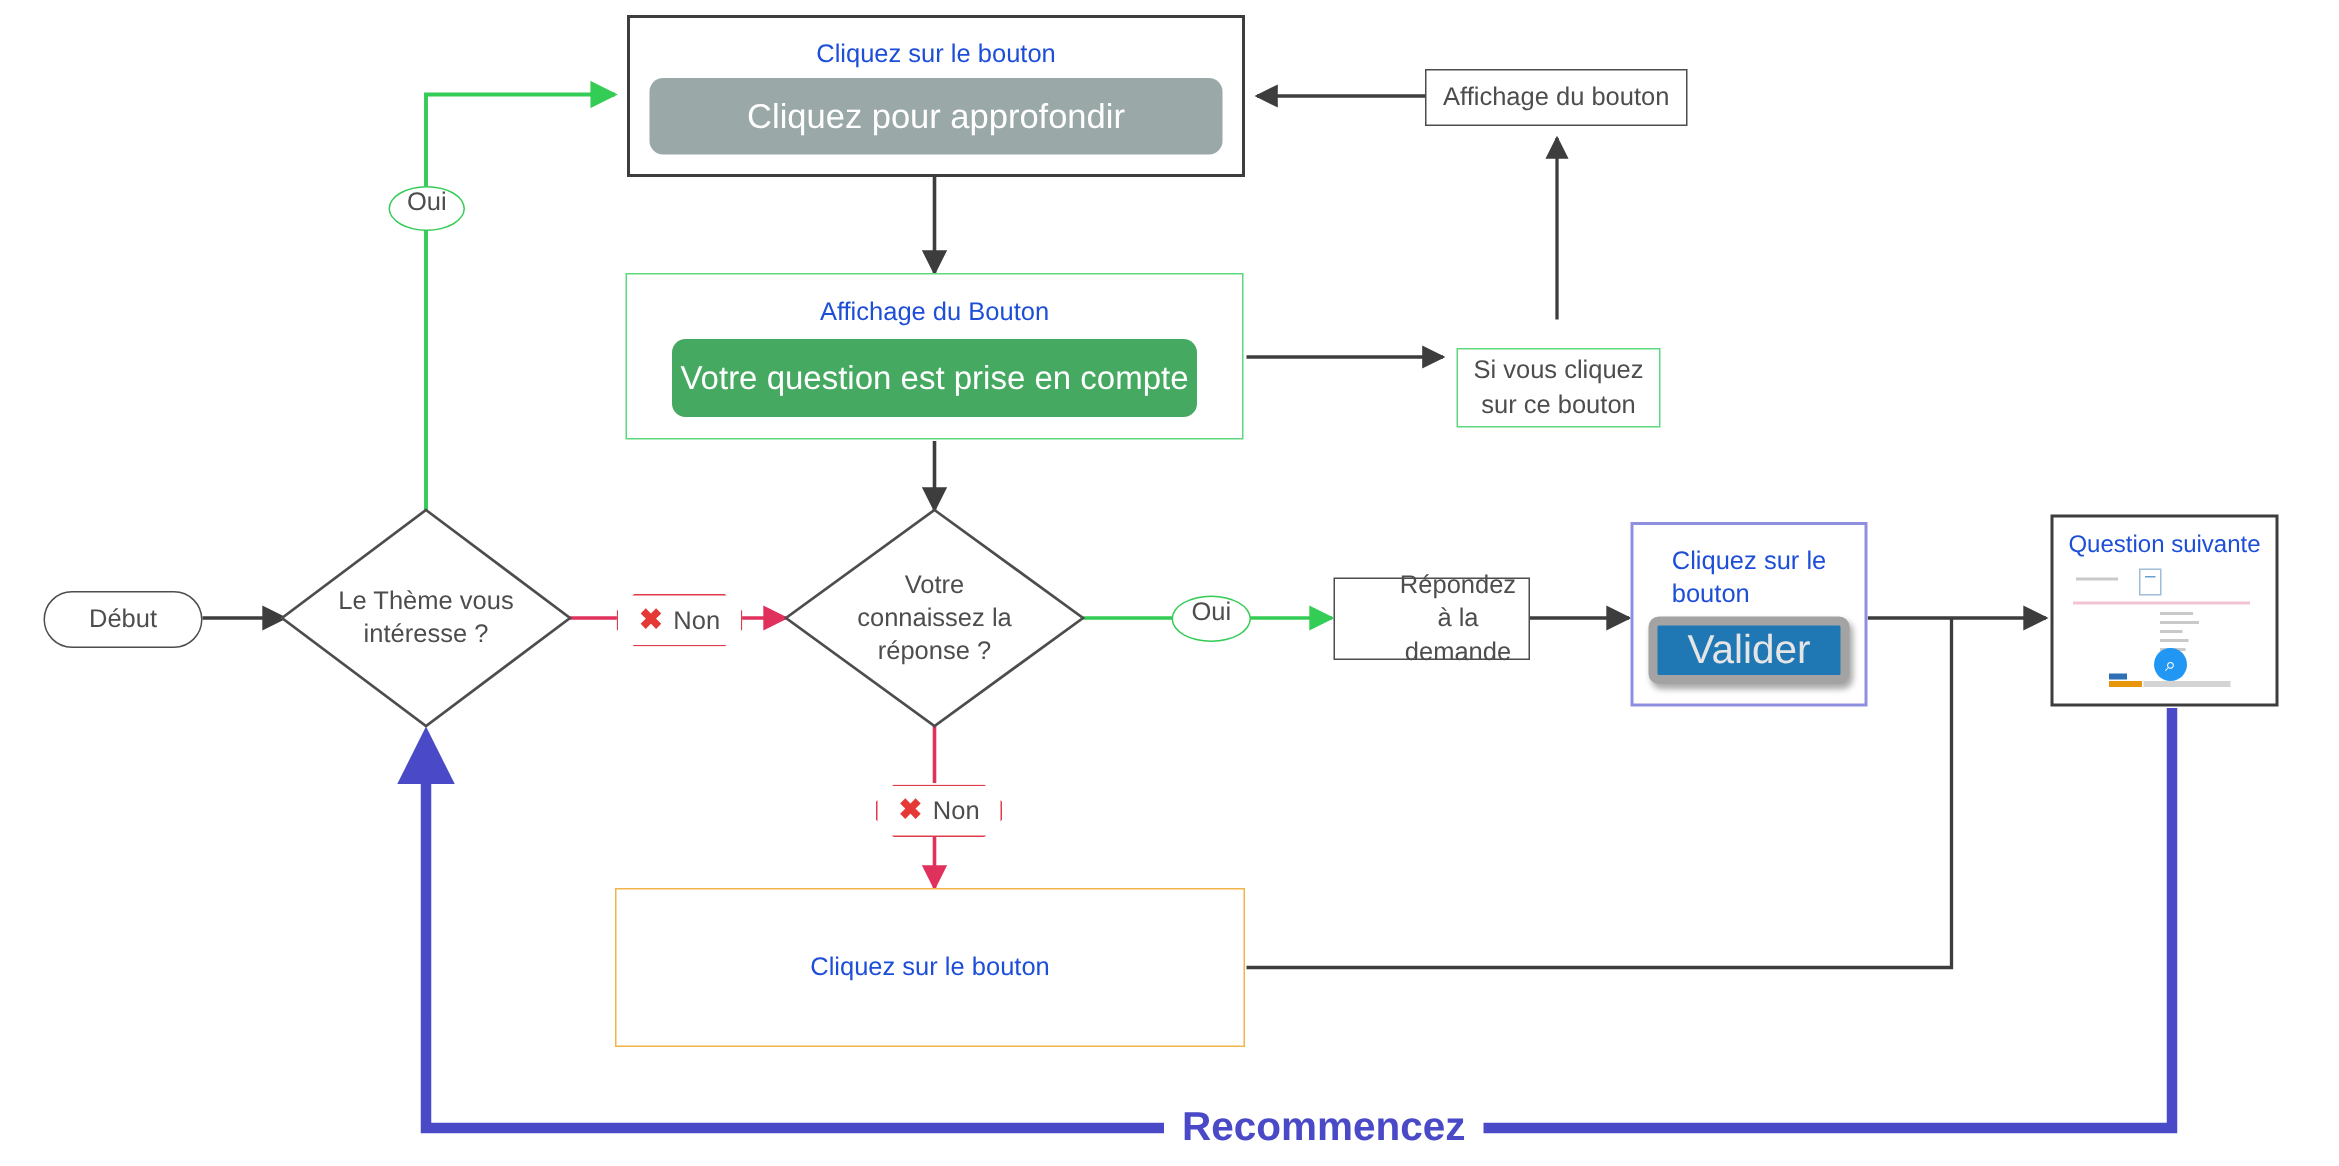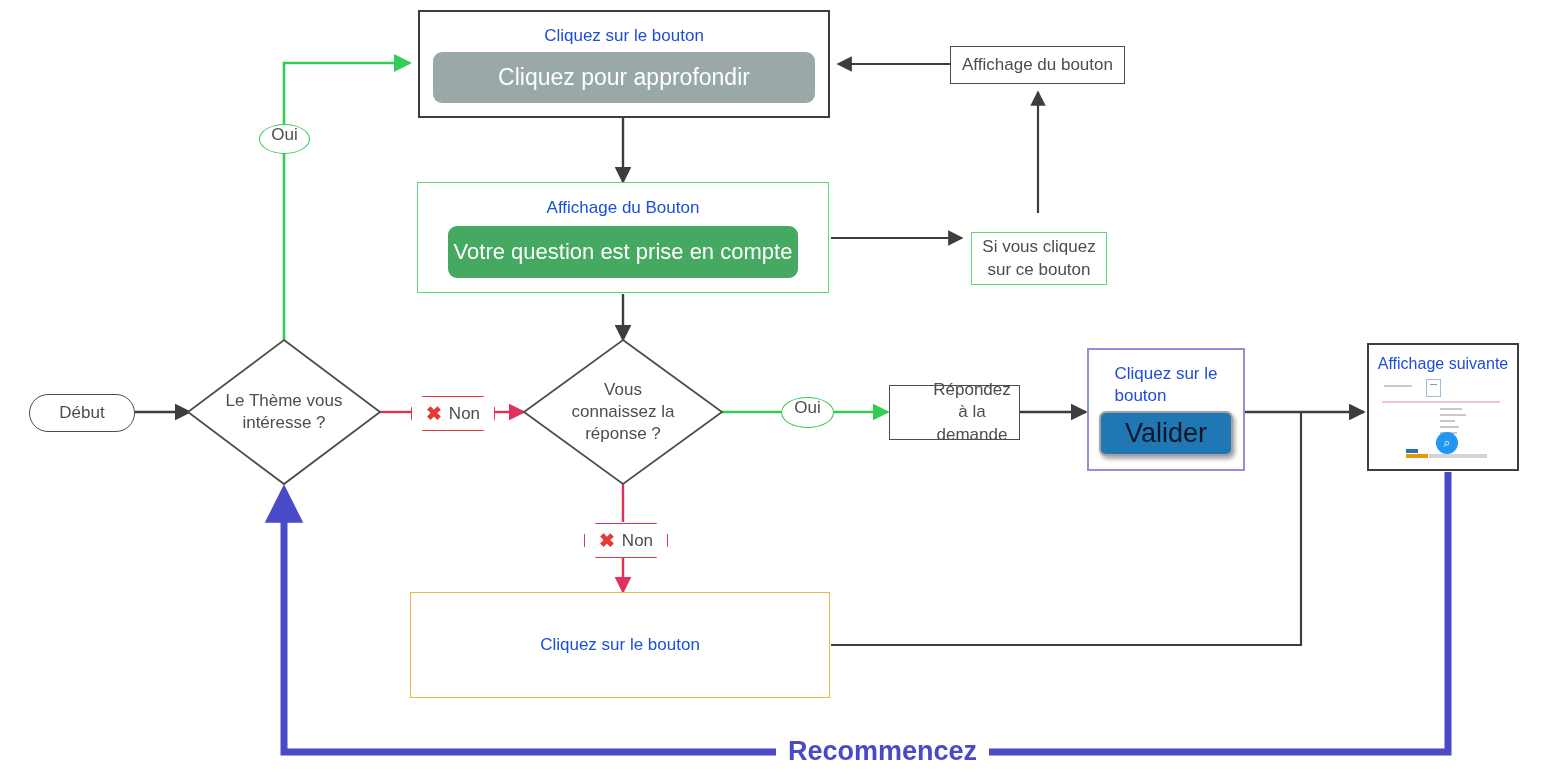--- a/index.html
+++ b/index.html
@@ -57,22 +57,22 @@
     font-size: 23px;
   }
   .btn-green {
     background: #46a961;
     color: #ffffff;
     border-radius: 9px;
     font-size: 22px;
   }
   .btn-blue {
     background: #1f77b4;
-    color: #0f172a;
-    border: 2px solid #a3a3a3;
+    color: #e5e5e5;
+    border: 6px solid #a3a3a3;
     border-radius: 7px;
     font-size: 27px;
     box-shadow: 2px 3px 4px rgba(0,0,0,.35);
   }
   .btn-orange {
     background: #e8960c;
     color: #1a1a1a;
     border: 1px solid #2b2b2b;
     border-radius: 7px;
     font-size: 20px;
@@ -257,21 +257,21 @@
       <div>
         <div>Le Thème vous</div>
         <div>intéresse ?</div>
       </div>
     </div>
   </div>
 
   <div class="diamond-wrap" style="left:524px; top:340px; width:198px; height:144px;">
     <div class="diamond-label">
       <div>
-        <div>Vous</div>
+        <div>Votre</div>
         <div>connaissez la</div>
         <div>réponse ?</div>
       </div>
     </div>
   </div>
 
   <div class="node badge-oui" style="left:259px; top:124px; width:51px; height:30px;">
     <span>Oui</span>
   </div>
 
@@ -315,21 +315,21 @@
 
   <div class="node frame" style="left:1087px; top:348px; width:158px; height:123px; padding:8px 10px; gap:5px; border:2px solid #8f8fe0;">
     <div class="frame-caption">
       <div>Cliquez sur le</div>
       <div>bouton</div>
     </div>
     <div class="btn btn-blue" style="width:134px; height:45px;">Valider</div>
   </div>
 
   <div class="node frame" style="left:1367px; top:343px; width:152px; height:128px; padding:6px 6px; gap:2px; justify-content:flex-start;">
-    <div class="frame-caption" style="font-size:16px; margin-top:3px;">Affichage suivante</div>
+    <div class="frame-caption" style="font-size:16px; margin-top:3px;">Question suivante</div>
     <div class="thumb" style="width:130px; height:84px;">
       <div class="t-line" style="left:6px; top:9px; width:28px; height:2px;"></div>
       <div class="t-doc" style="left:48px; top:3px; width:13px; height:16px;"></div>
       <div class="t-line" style="left:52px; top:8px; width:7px; height:1px; background:#6aa0d0;"></div>
       <div class="t-rule" style="left:4px; top:25px; width:118px;"></div>
       <div class="t-line" style="left:62px; top:32px; width:22px; height:2px;"></div>
       <div class="t-line" style="left:62px; top:38px; width:26px; height:2px;"></div>
       <div class="t-line" style="left:62px; top:44px; width:15px; height:2px;"></div>
       <div class="t-line" style="left:62px; top:50px; width:19px; height:2px;"></div>
       <div class="t-line" style="left:62px; top:56px; width:17px; height:2px;"></div>

